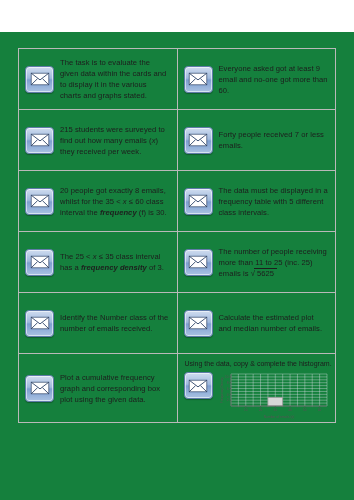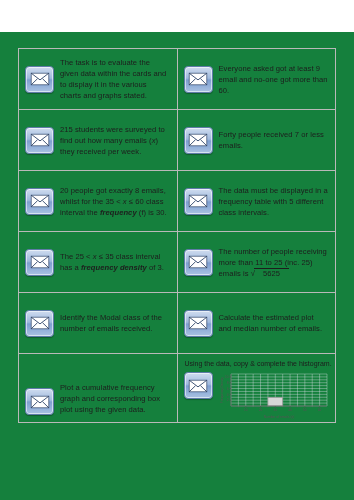--- a/index.html
+++ b/index.html
@@ -51,21 +51,21 @@
     font-size:7.6px;
     line-height:11px;
     color:#1d1d1d;
     letter-spacing:.05px;
   }
   .ctext b{font-weight:bold;font-style:italic;}
   .ctext i.var{font-style:italic;}
   .rad{
     display:inline-block;
     border-top:1px solid #1d1d1d;
-    padding:0 9px;
+    padding:0 3px;
     line-height:10px;
     margin-left:-1px;
   }
 
   
   .histo-cell{padding:4px 5px 4px 6px;box-sizing:border-box;}
   .histo-caption{
     font-size:7px;
     line-height:10px;
     color:#1d1d1d;
@@ -199,40 +199,40 @@
       <tr>
         <td>
           <div class="cellwrap">
             <span class="env-icon">
               <svg width="19" height="13" viewBox="0 0 19 13">
                 <rect x="0.6" y="0.6" width="17.8" height="11.8" fill="#ffffff" stroke="#30466a" stroke-width="0.9"></rect>
                 <path d="M0.6 0.6 L9.5 7.4 L18.4 0.6" fill="none" stroke="#30466a" stroke-width="0.9"></path>
                 <path d="M0.6 12.4 L7.0 6.2 M18.4 12.4 L12.0 6.2" fill="none" stroke="#30466a" stroke-width="0.9"></path>
               </svg>
             </span>
-            <span class="ctext">Identify the Modal class of the number of emails received.</span>
+            <span class="ctext">Identify the Number class of the number of emails received.</span>
           </div>
         </td>
         <td>
           <div class="cellwrap">
             <span class="env-icon">
               <svg width="19" height="13" viewBox="0 0 19 13">
                 <rect x="0.6" y="0.6" width="17.8" height="11.8" fill="#ffffff" stroke="#30466a" stroke-width="0.9"></rect>
                 <path d="M0.6 0.6 L9.5 7.4 L18.4 0.6" fill="none" stroke="#30466a" stroke-width="0.9"></path>
                 <path d="M0.6 12.4 L7.0 6.2 M18.4 12.4 L12.0 6.2" fill="none" stroke="#30466a" stroke-width="0.9"></path>
               </svg>
             </span>
             <span class="ctext">Calculate the estimated plot and median number of emails.</span>
           </div>
         </td>
       </tr>
 
       <tr>
         <td>
-          <div class="cellwrap" style="min-height:66px;align-items:flex-end;">
+          <div class="cellwrap" style="min-height:66px;">
             <span class="env-icon">
               <svg width="19" height="13" viewBox="0 0 19 13">
                 <rect x="0.6" y="0.6" width="17.8" height="11.8" fill="#ffffff" stroke="#30466a" stroke-width="0.9"></rect>
                 <path d="M0.6 0.6 L9.5 7.4 L18.4 0.6" fill="none" stroke="#30466a" stroke-width="0.9"></path>
                 <path d="M0.6 12.4 L7.0 6.2 M18.4 12.4 L12.0 6.2" fill="none" stroke="#30466a" stroke-width="0.9"></path>
               </svg>
             </span>
             <span class="ctext">Plot a cumulative frequency graph and corresponding box plot using the given data.</span>
           </div>
         </td>

